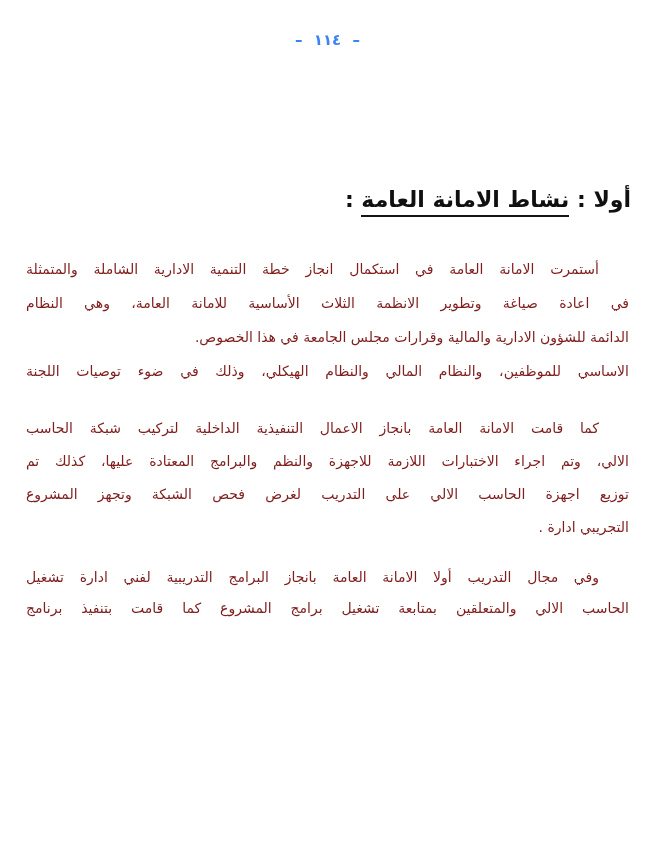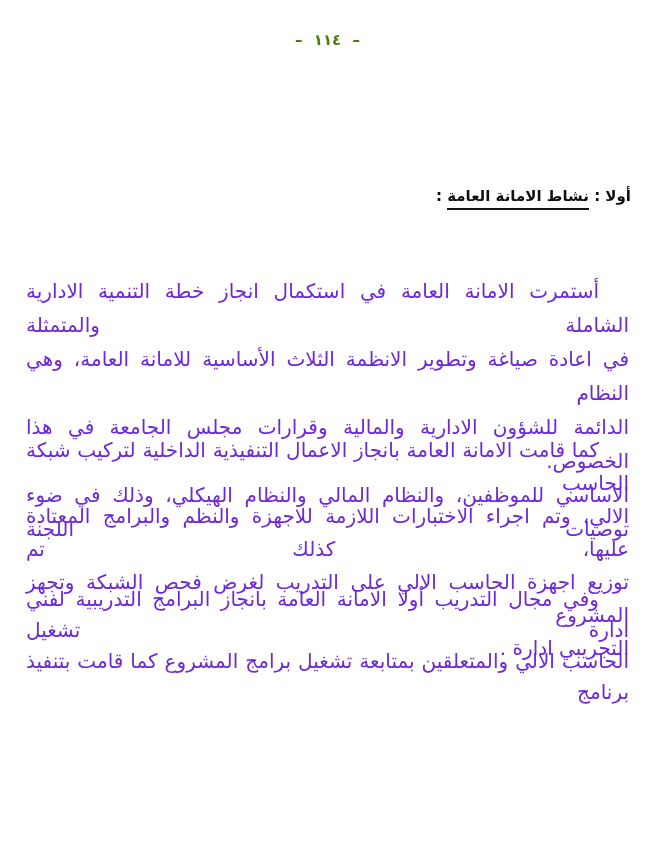--- a/index.html
+++ b/index.html
@@ -16,43 +16,42 @@
   .page-number {
     position: absolute;
     top: 31px;
     left: 0;
     right: 0;
     text-align: center;
     font-size: 15px;
     font-weight: bold;
     letter-spacing: 2px;
     word-spacing: 6px;
-    color: #4d7c0f;
+    color: #3b82f6;
   }
   .heading {
     position: absolute;
     top: 187px;
     right: 24px;
     margin: 0;
-    font-size: 15px;
+    font-size: 22px;
     font-weight: bold;
     color: #101010;
     white-space: nowrap;
   }
   .heading .underlined {
     border-bottom: 2px solid #151515;
     padding-bottom: 3px;
   }
   .para {
     position: absolute;
     right: 26px;
     left: 26px;
-    font-size: 20px;
-    color: #6d28d9;
-    margin-top: 22px;
+    font-size: 14px;
+    color: #7f1d1d;
   }
   .para-1 { top: 252px; line-height: 34px; }
   .para-2 { top: 412px; line-height: 33px; }
   .para-3 { top: 562px; line-height: 31px; }
   .line {
     text-align: justify;
     text-align-last: justify;
   }
   .line.first { text-indent: 30px; }
   .line.last  { text-align-last: start; }

